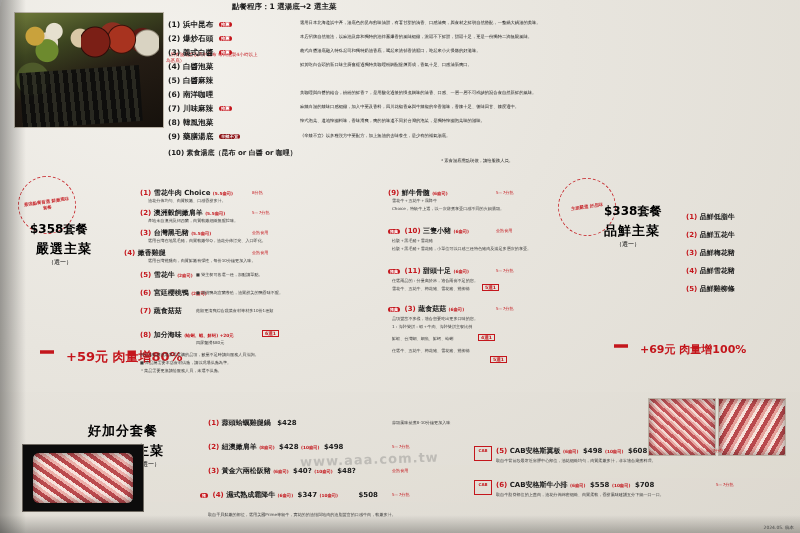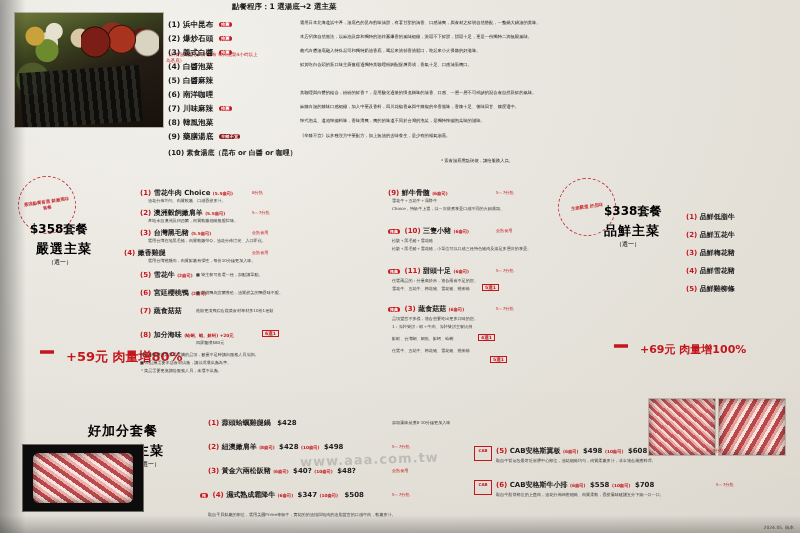--- a/index.html
+++ b/index.html
@@ -412,21 +412,21 @@
   </div>
   <div class="heat" style="left:392px;top:468px;">全熟食用</div>
 
   <div class="item" style="left:200px;top:490px;">
     <span class="hot-tag">推</span>
     <span class="red">(4)</span>
     <span>濕式熟成霜降牛</span>
     <span class="pt">(6盎司)</span>
     <span style="margin-left:2px;">$347</span>
     <span class="pt">(10盎司)</span>
-    <span style="margin-left:4px;">$508</span>
+    <span style="margin-left:18px;">$508</span>
   </div>
   <div class="heat" style="left:392px;top:492px;">5～7分熟</div>
   <div class="desc" style="left:208px;top:512px;">取自干貝鮮嫩的部位，選用美國Prime等級牛，實花的的油指與地肉的油脂豐富的口感牛肉，軟嫩多汁。</div>
 
   <div class="meat" style="left:648px;top:398px;width:66px;height:56px;">
       <div class="rim"></div>
     </div>
   <div class="meat plate" style="left:718px;top:398px;width:66px;height:56px;">
       <div class="rim"></div>
     </div>

